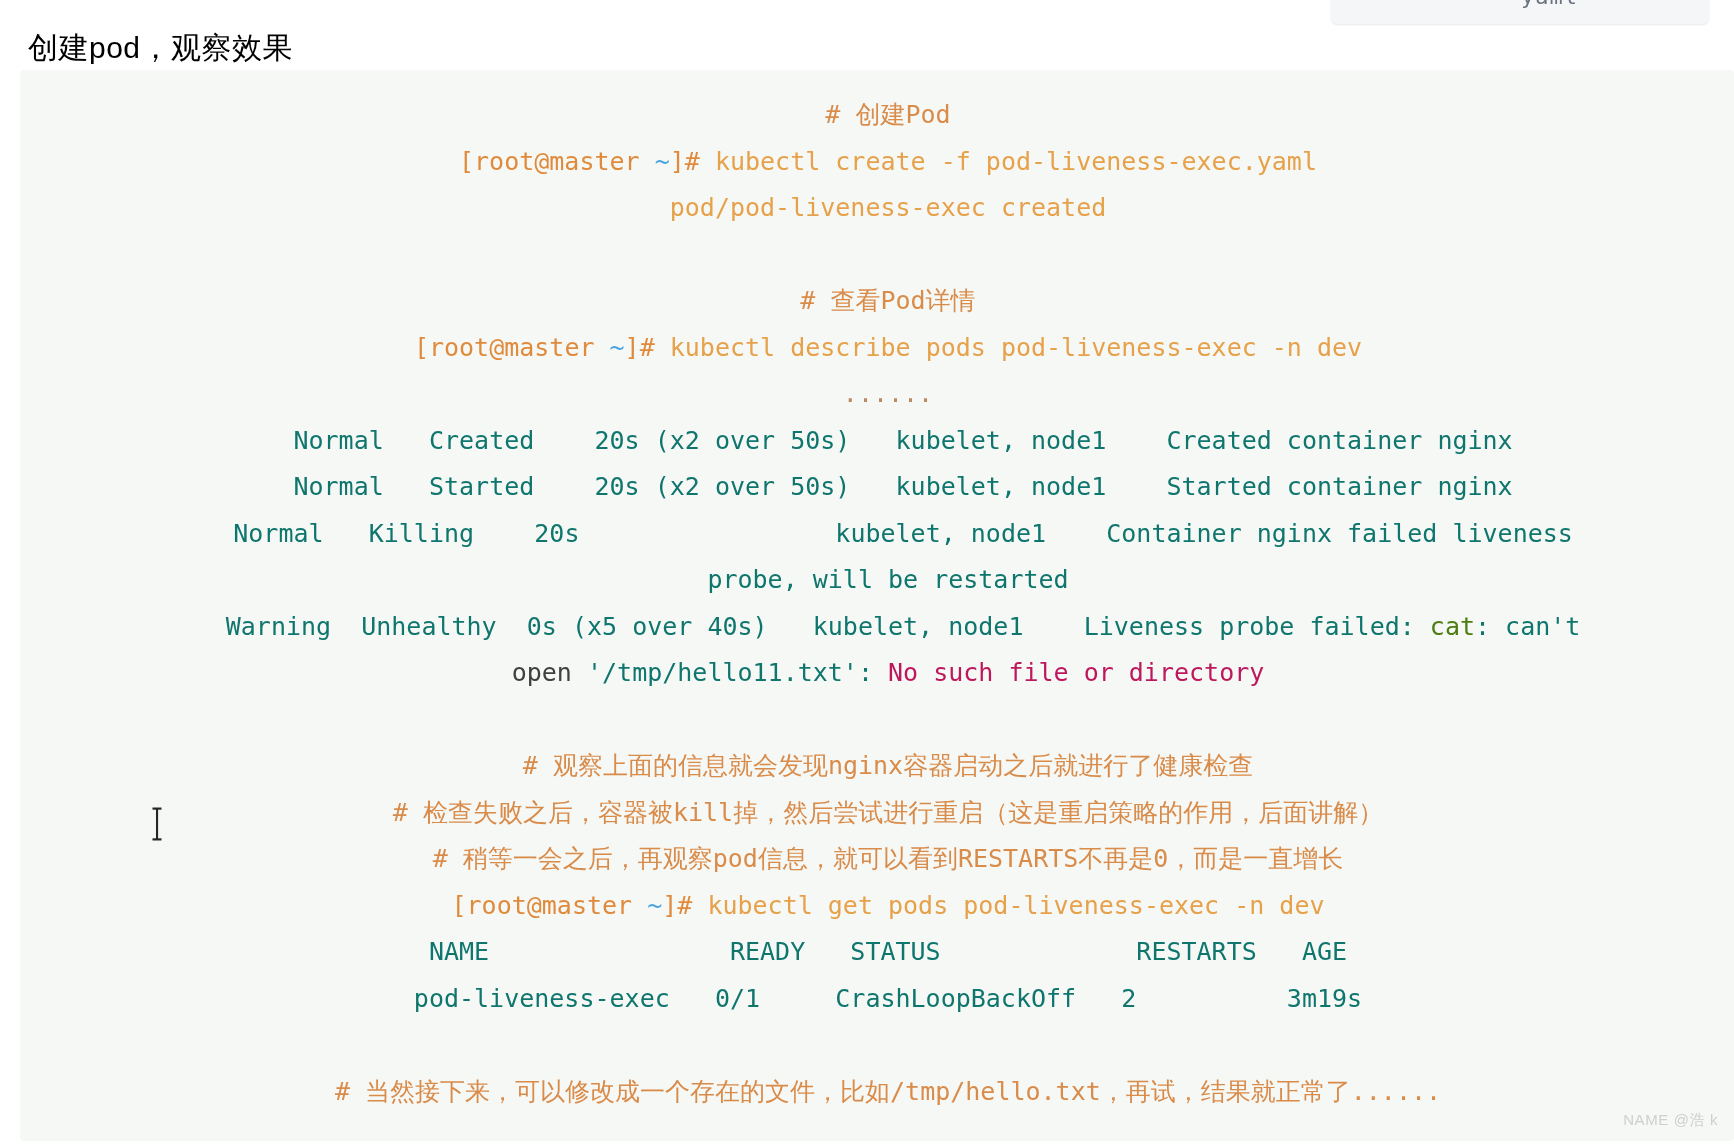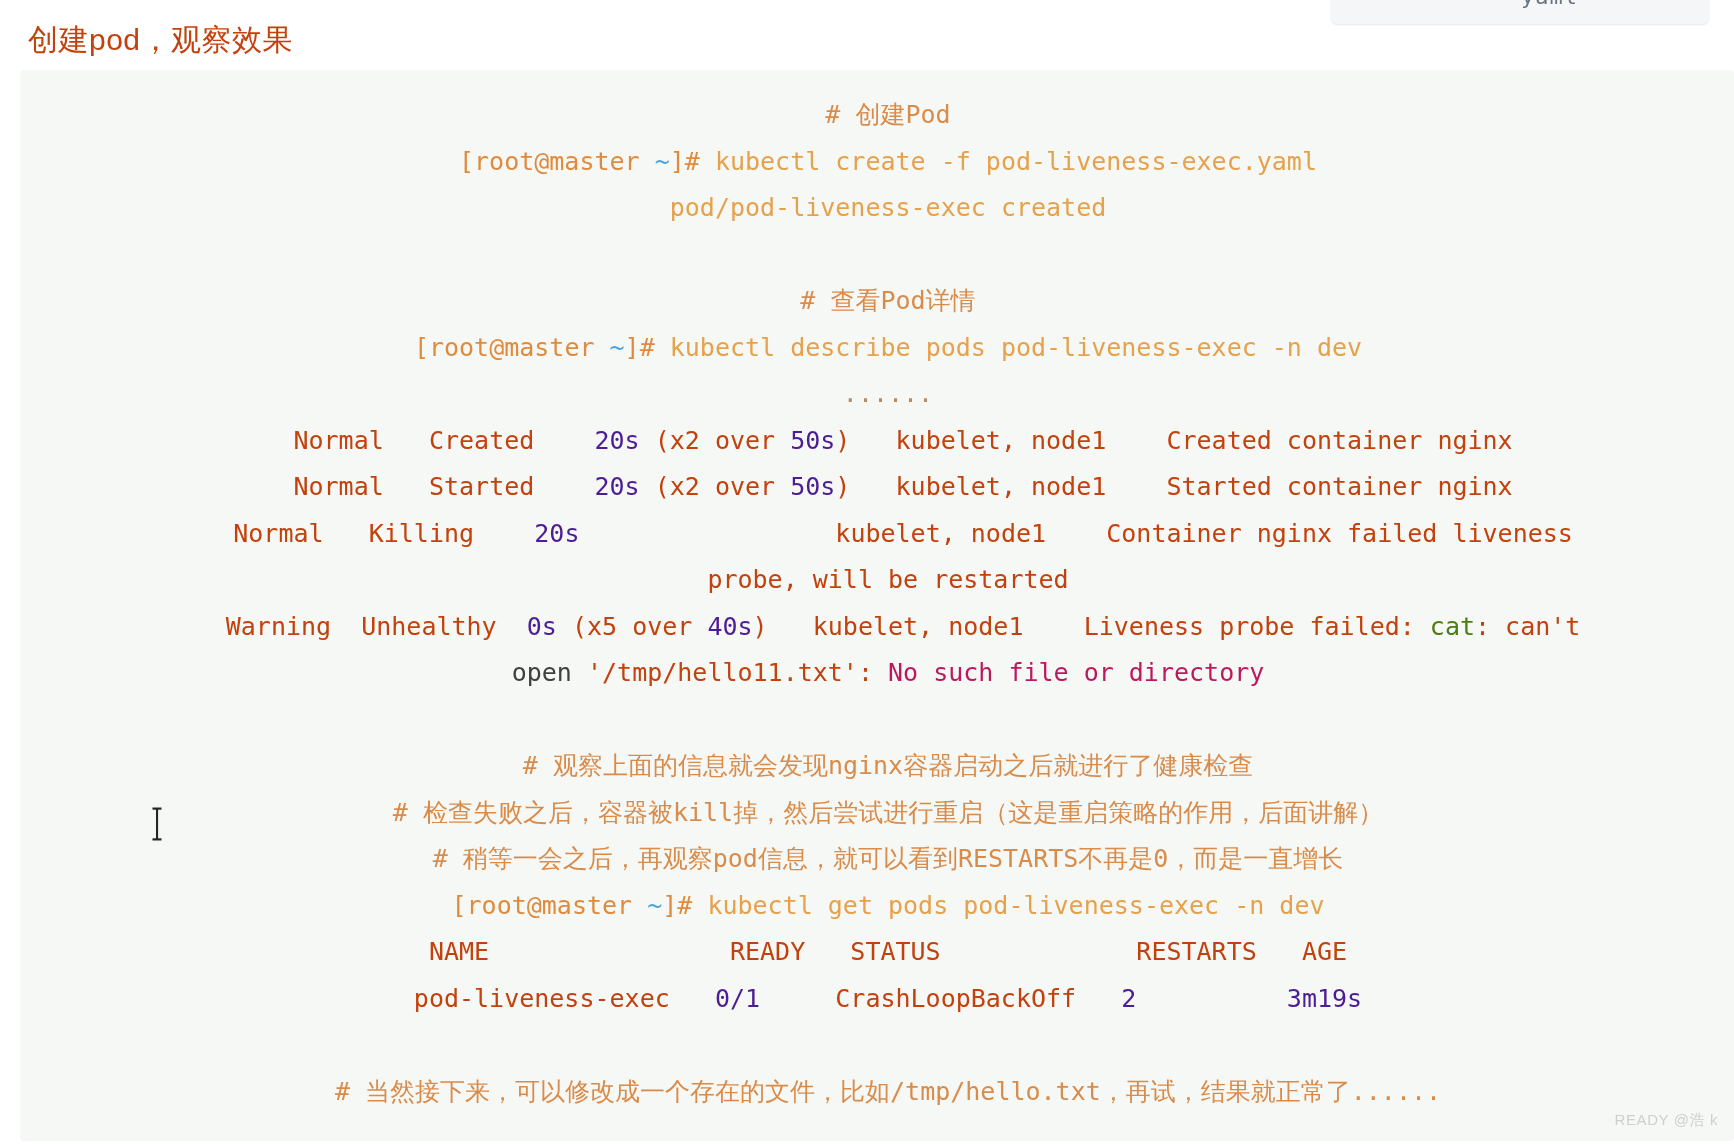--- a/index.html
+++ b/index.html
@@ -33,25 +33,25 @@
     top: 22px;
     font-family: "DejaVu Sans Mono", "Liberation Mono", monospace;
     font-size: 22px;
     color: #6b7280;
     letter-spacing: 1px;
   }
 
   
   #page-title {
     position: absolute;
-    top: 0;
+    top: 8px;
     left: 28px;
     font-size: 30px;
     font-weight: 400;
-    color: #c2410c;
+    color: #000000;
     letter-spacing: 0.5px;
     white-space: nowrap;
   }
 
   
   #code-block {
     position: absolute;
     top: 70px;
     left: 20px;
     width: 1714px;
@@ -71,22 +71,22 @@
     padding-left: 22px;
   }
   .ln { display: block; height: 46.5px; }
   .ln.blank { }
 
   
   .c-comment  { color: #d98b4a; }       
   .c-prompt   { color: #e08a3c; }       
   .c-tilde    { color: #4aa3df; }       
   .c-cmd      { color: #e6a14a; margin-top: 40px; }       
-  .c-out      { color: #c2410c; }       
-  .c-green    { color: #4c1d95; }       
+  .c-out      { color: #0f766e; }       
+  .c-green    { color: #0f766e; }       
   .c-red      { color: #be185d; }       
   .c-cyan     { color: #404040; }       
   .c-purple   { color: #4d7c0f; }       
   .c-dots     { color: #b98a63; }
 
   
   #text-cursor {
     position: absolute;
     left: 150px;
     top: 806px;
@@ -125,13 +125,13 @@
       <line x1="7" y1="3" x2="7" y2="33"></line>
       <line x1="2.5" y1="2.6" x2="11.5" y2="2.6"></line>
       <line x1="2.5" y1="33.4" x2="11.5" y2="33.4"></line>
     </g>
     <g stroke="#ffffff" stroke-width="0.8" fill="none" opacity="0.85">
       <line x1="5.4" y1="4" x2="5.4" y2="32"></line>
     </g>
   </svg>
 </div>
 
-<div id="watermark">READY @浩 k</div>
+<div id="watermark">NAME @浩 k</div>
 
 </body></html>

